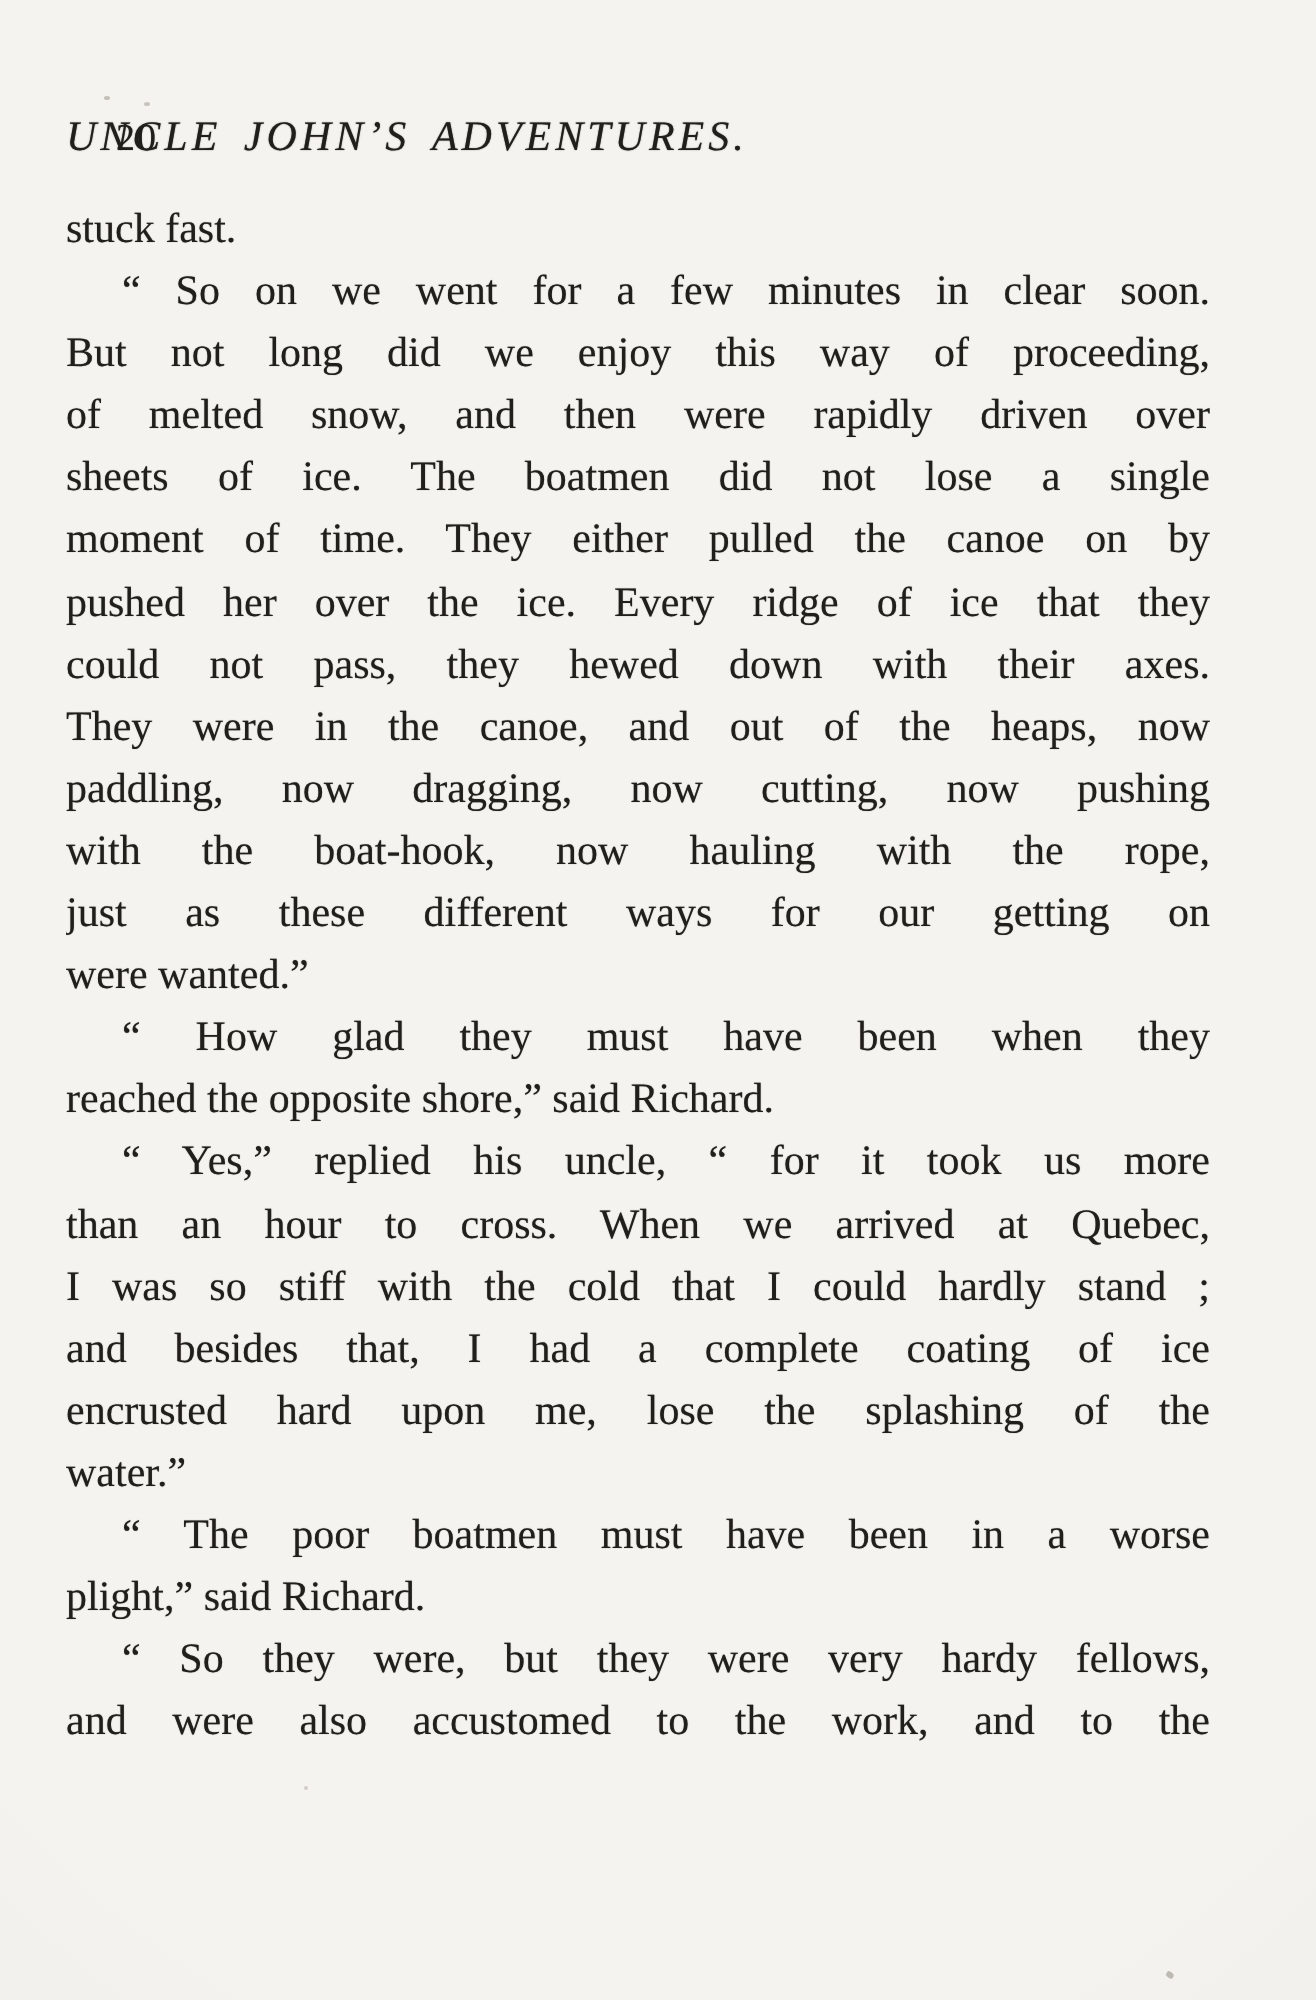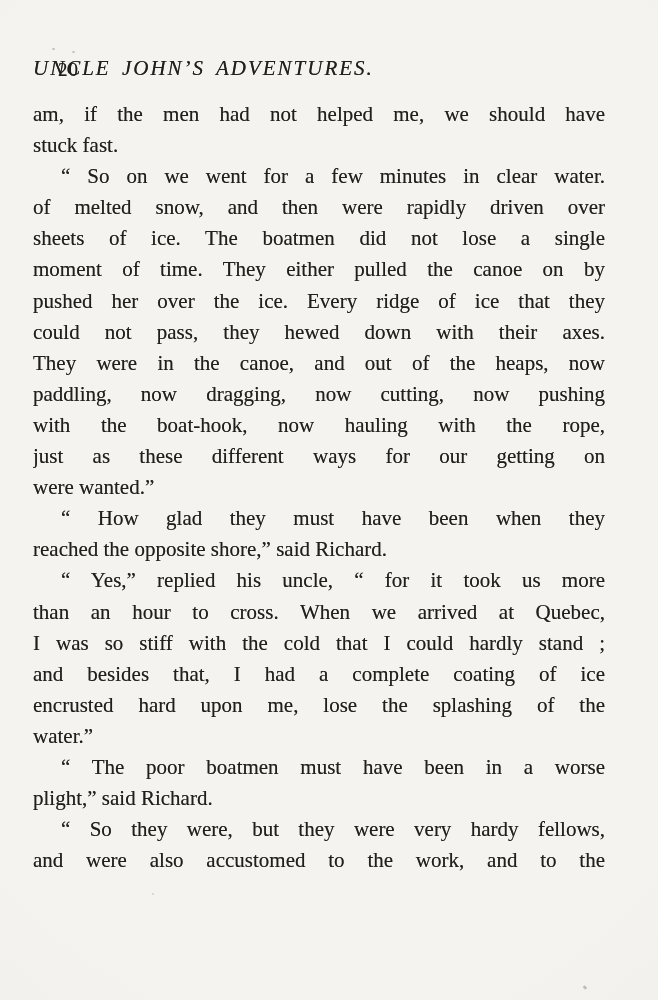--- a/index.html
+++ b/index.html
@@ -83,23 +83,23 @@
 <body>
 
 <div class="book-page">
 
   <div class="running-header">
     <span class="page-number">20</span>
     <span class="header-title">UNCLE JOHN’S ADVENTURES.</span>
   </div>
 
   <div class="text-block">
-    <div class="text-line">am, if the men had not helped me, we should have</div>
     <div class="text-line end">stuck fast.</div>
-    <div class="text-line indent">“ So on we went for a few minutes in clear water.</div>
+    <div class="text-line indent">“ So on we went for a few minutes in clear soon.</div>
+    <div class="text-line">But not long did we enjoy this way of proceeding,</div>
     <div class="text-line">of melted snow, and then were rapidly driven over</div>
     <div class="text-line">sheets of ice.  The boatmen did not lose a single</div>
     <div class="text-line">moment of time.  They either pulled the canoe on by</div>
     <div class="text-line">pushed her over the ice.  Every ridge of ice that they</div>
     <div class="text-line">could not pass, they hewed down with their axes.</div>
     <div class="text-line">They were in the canoe, and out of the heaps, now</div>
     <div class="text-line">paddling, now dragging, now cutting, now pushing</div>
     <div class="text-line">with the boat-hook, now hauling with the rope,</div>
     <div class="text-line">just as these different ways for our getting on</div>
     <div class="text-line end">were wanted.”</div>

